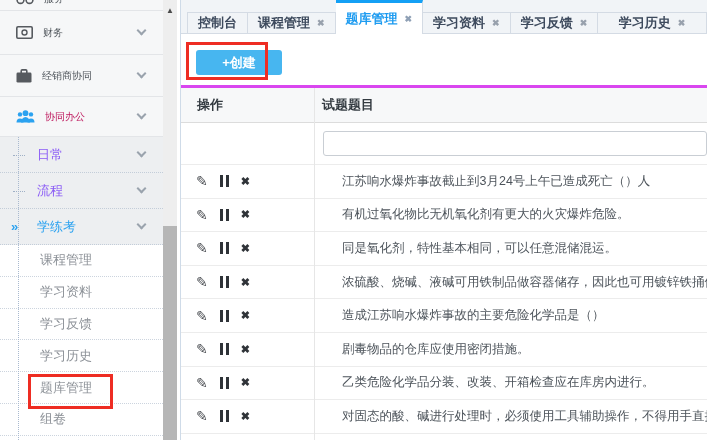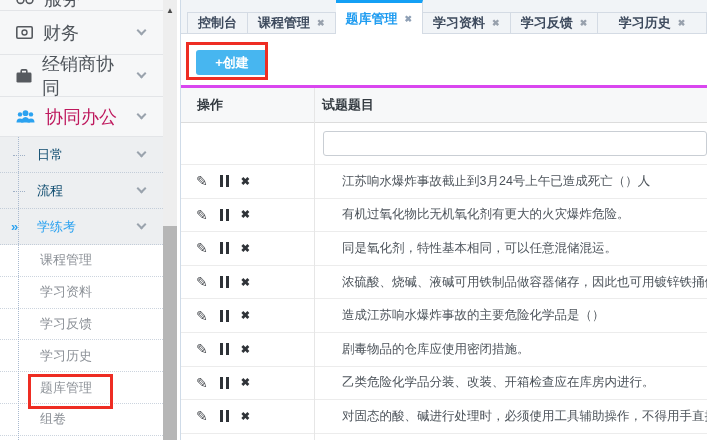--- a/index.html
+++ b/index.html
@@ -3,31 +3,31 @@
 <meta charset="utf-8">
 <style>
   * { box-sizing: border-box; margin: 0; padding: 0; }
   html,body { width:707px; height:440px; overflow:hidden; background:#fff;
     font-family:"Liberation Sans", sans-serif; }
   body { position:relative; }
 
   
   .sidebar { position:absolute; left:0; top:0; width:163px; height:440px; background:#fff; }
   .side-item { display:flex; align-items:center; gap:10px; padding-left:16px;
-    background:#f6f7f8; border-bottom:1px solid #e3e5e8; color:#50565c; font-size:18px;
+    background:#f6f7f8; border-bottom:1px solid #e3e5e8; color:#50565c; font-size:10px;
     position:relative; cursor:pointer; }
   .side-item .lbl { flex:1; }
   .side-item.partial { height:11px; overflow:hidden; }
   .side-item.partial .clip { display:flex; align-items:center; gap:10px; margin-top:-13px; }
   .row1 { height:44px; } .row2 { height:42px; } .row3 { height:40px; }
   .side-item.active-blue { color:#be185d; }
   .chev { width:7px; height:7px; border-left:2px solid #9aa3ad; border-bottom:2px solid #9aa3ad;
     transform:rotate(-45deg); margin-right:18px; margin-top:-4px; }
   .sub-item { display:flex; align-items:center; padding-left:37px; background:#edeff1;
-    border-bottom:1px dotted #c3cdd9; color:#0c4a6e; font-size:13px; position:relative; cursor:pointer; }
+    border-bottom:1px dotted #c3cdd9; color:#8b5cf6; font-size:13px; position:relative; cursor:pointer; }
   .sub-item .lbl { flex:1; }
   .subrow { height:36px; }
   .sub-item .stub { position:absolute; left:13px; top:50%; width:12px; border-top:1px dotted #9fb0c6; }
   .sub-item .arrow { position:absolute; left:11px; top:50%; transform:translateY(-54%);
     color:#2ba2f0; font-size:13px; font-weight:bold; }
   .sub-item.active-blue { color:#2ba2f0; }
   .leaf-item { display:flex; align-items:center; padding-left:40px; background:#ffffff;
     border-bottom:1px dotted #ccd4de; color:#8d9298; font-size:13px; height:31.8px; cursor:pointer; }
   .tree-vline { position:absolute; left:18px; top:137px; bottom:0; width:0;
     border-left:1px dotted #a9b9cf; z-index:1; }
@@ -53,21 +53,21 @@
   .tab.active { margin-top:0; border-top:3px solid #14a0f5; background:#fff; color:#1d9bf0;
     margin-bottom:-1px; z-index:2; }
   .tab .close { font-size:9px; color:#98a1ad; font-weight:bold; cursor:pointer; }
   .tab.active .close { color:#8fa0b5; }
   .tab.last { flex:1; }
 
   
   .toolbar { position:relative; height:51px; background:#fff; }
   .btn-annotation { position:absolute; left:5px; top:8px; width:82px; height:38px;
     border:3px solid #ee2d23; z-index:30; pointer-events:none; }
-  .create-btn { position:absolute; left:15px; top:16px; width:72px; height:25px;
+  .create-btn { position:absolute; left:15px; top:16px; width:86px; height:25px;
     background:#47b6f0; border:none; border-radius:3px; color:#fff; font-size:13px; font-weight:600;
     display:flex; align-items:center; justify-content:center; cursor:pointer;
     font-family:"Liberation Sans", sans-serif; }
 
   
   .qtable { position:absolute; left:0; top:85px; right:0; bottom:0; border-top:3px solid #d946ef; }
   .col-divider { position:absolute; left:133px; top:0; bottom:0; width:1px; background:#e6e6e6; z-index:1; }
   .thead { display:flex; height:35px; align-items:center; background:#f7f8f9;
     border-bottom:1px solid #dcdcdc; font-size:13px; font-weight:bold; color:#333a40; }
   .th-op { width:133px; padding-left:16px; }

